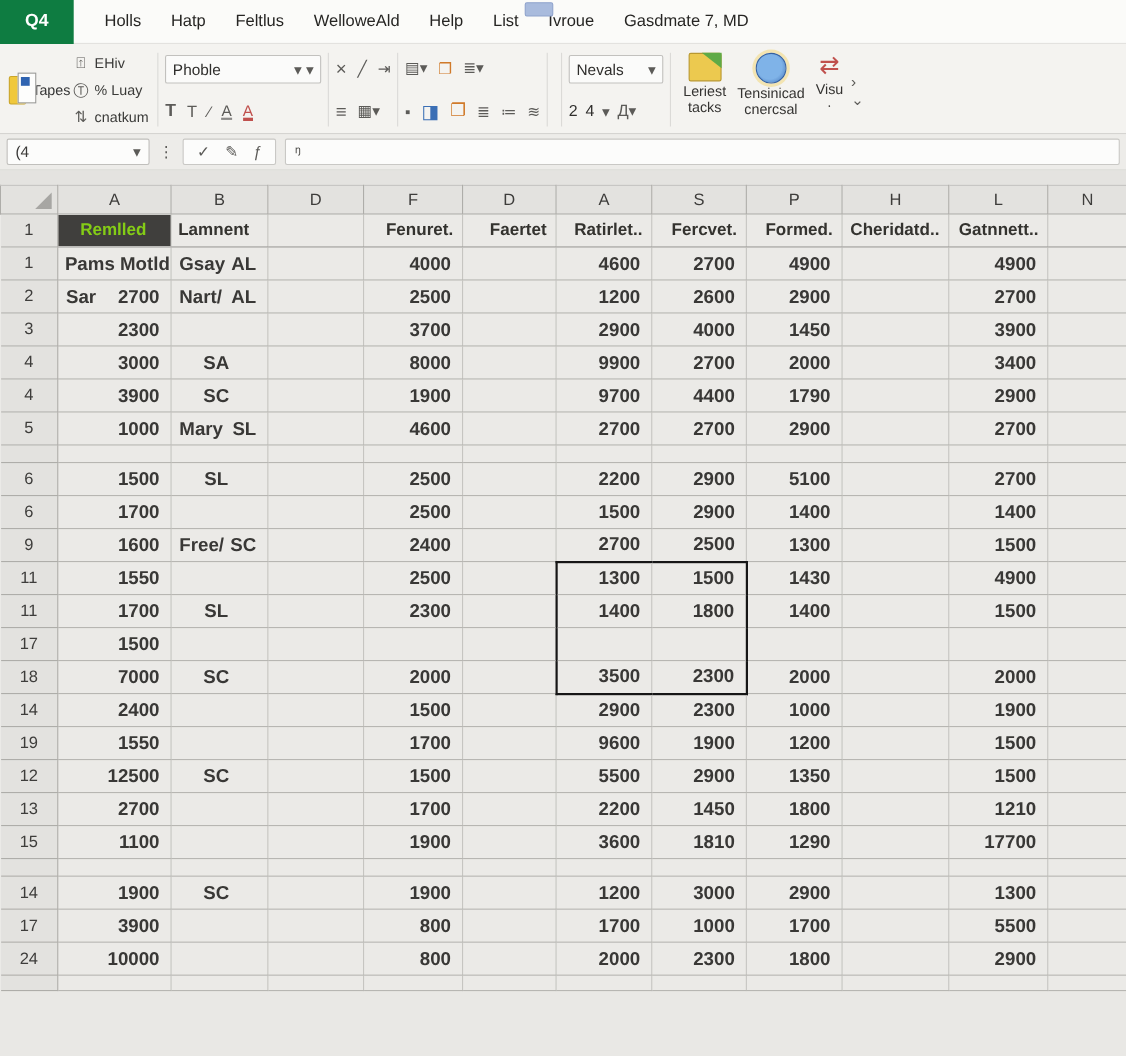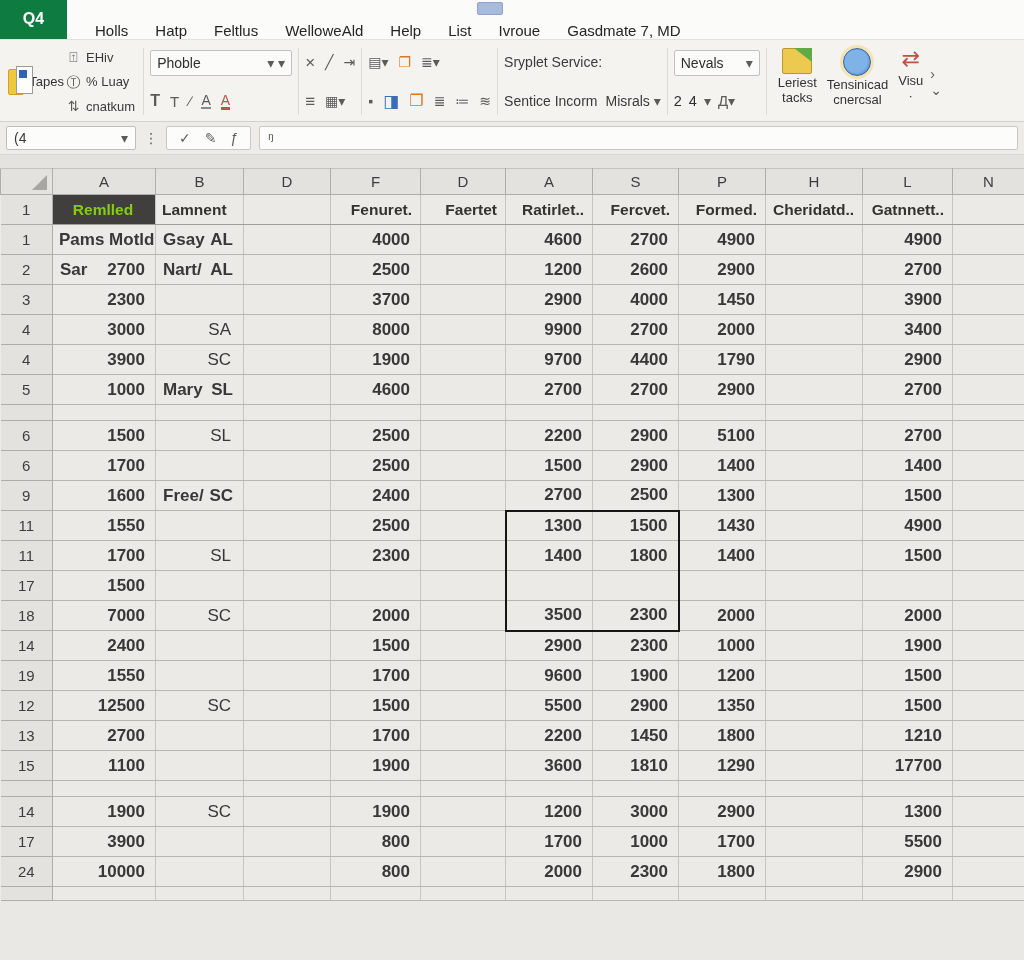--- a/index.html
+++ b/index.html
@@ -1,20 +1,20 @@
 <!DOCTYPE html>
 <html><head>
 <meta charset="utf-8">
 <style>
   * { box-sizing: border-box; margin: 0; padding: 0; }
   html,body { width:1024px; height:960px; overflow:hidden; }
   body { font-family:"Liberation Sans", sans-serif; background:#e9e8e5; color:#2e2d2b; }
 
   
-  .menubar { position:relative; height:40px; background:#fbfbf9; display:flex; align-items:flex-end; border-bottom:1px solid #e3e2df; }
+  .menubar { position:relative; height:40px; background:#fbfbf9; display:flex; align-items:center; border-bottom:1px solid #e3e2df; }
   .q4tab { width:67px; height:40px; background:#0e7c41; color:#fff; font-weight:bold; font-size:16px; display:flex; align-items:center; justify-content:center; }
   .menu { display:flex; gap:27px; margin-left:28px; font-size:15px; color:#262523; }
   .menu span { cursor:default; white-space:nowrap; }
   .mini-blue { position:absolute; left:477px; top:2px; width:26px; height:13px; background:#a9bbdd; border:1px solid #8fa3cc; border-radius:2px; }
 
   
   .ribbon { height:82px; background:#f4f3f0; border-bottom:1px solid #d2d1ce; display:flex; align-items:stretch; padding:4px 4px 2px 8px; }
   .rsep { width:1px; background:#dbdad7; margin:4px 6px; }
   .rgroup { display:flex; flex-direction:column; justify-content:center; }
   .tapes-btn { width:56px; display:flex; flex-direction:row; align-items:center; justify-content:center; gap:3px; }
@@ -57,21 +57,21 @@
   table { border-collapse:collapse; table-layout:fixed; width:1024px; background:#ebeae7; }
   td { overflow:hidden; white-space:nowrap; font-size:17px; }
   .colhead td, .rn { background:#e3e2df; color:#3e3d3b; font-size:15px; text-align:center; }
   .colhead td { border:1px solid #aeada9; border-top:1px solid #c4c3c0; height:26px; }
   .corner { position:relative; }
   .tri { position:absolute; right:5px; bottom:4px; width:0; height:0; border-style:solid; border-width:0 0 15px 15px; border-color:transparent transparent #a7a6a3 transparent; }
   .rn { border:1px solid #aeada9; border-left:none; }
   .cell { border-right:1px solid #c6c5c1; border-bottom:1px solid #b7b6b2; color:#393836; font-weight:600; padding:0 10px 0 6px; }
   .cell.num { text-align:right; }
   .cell.txt { text-align:left; }
-  .cell.code { text-align:right; padding-right:12px; font-weight:400; }
+  .cell.code { text-align:center; padding-right:12px; font-weight:700; }
   .cell.split { padding:0; }
   .cell.split .sp { display:flex; justify-content:space-between; padding:0 10px 0 7px; }
   .hc { font-weight:700; font-size:15.5px; color:#34332f; border-right:1px solid #c6c5c1; border-bottom:1px solid #9d9c99; padding:0 8px 0 6px; }
   .hc-a1 { background:#403f3d; color:#84cc16; text-align:center; }
   .hc-left { text-align:left; }
   .hc-right { text-align:right; }
   tr.thin td { height:16px; }
   .st { border-top:2.5px solid #161616 !important; }
   .sb { border-bottom:2.5px solid #161616 !important; }
   .sl { border-left:2.5px solid #161616 !important; }
@@ -165,27 +165,20 @@
       <span class="gi blue" style="font-size:17px">◨</span>
       <span class="gi orange" style="font-size:16px">❐</span>
       <span class="gi">≣</span>
       <span class="gi">≔</span>
       <span class="gi">≋</span>
     </div>
   </div>
 
   <div class="rsep"></div>
 
-  <div class="rgroup lblgrp">
-    <div class="lblrow">Sryplet Service:</div>
-    <div class="lblrow">
-      <span>Sentice Incorm</span>
-      <span><span>Misrals</span> <span class="gi">▾</span></span>
-    </div>
-  </div>
 
   <div class="rsep"></div>
 
   <div class="rgroup row2grp">
     <div class="selbox-ui nevalsbox">
       <span>Nevals</span>
       <span class="gi">▾</span>
     </div>
     <div class="sizerow">
       <span>2</span>

